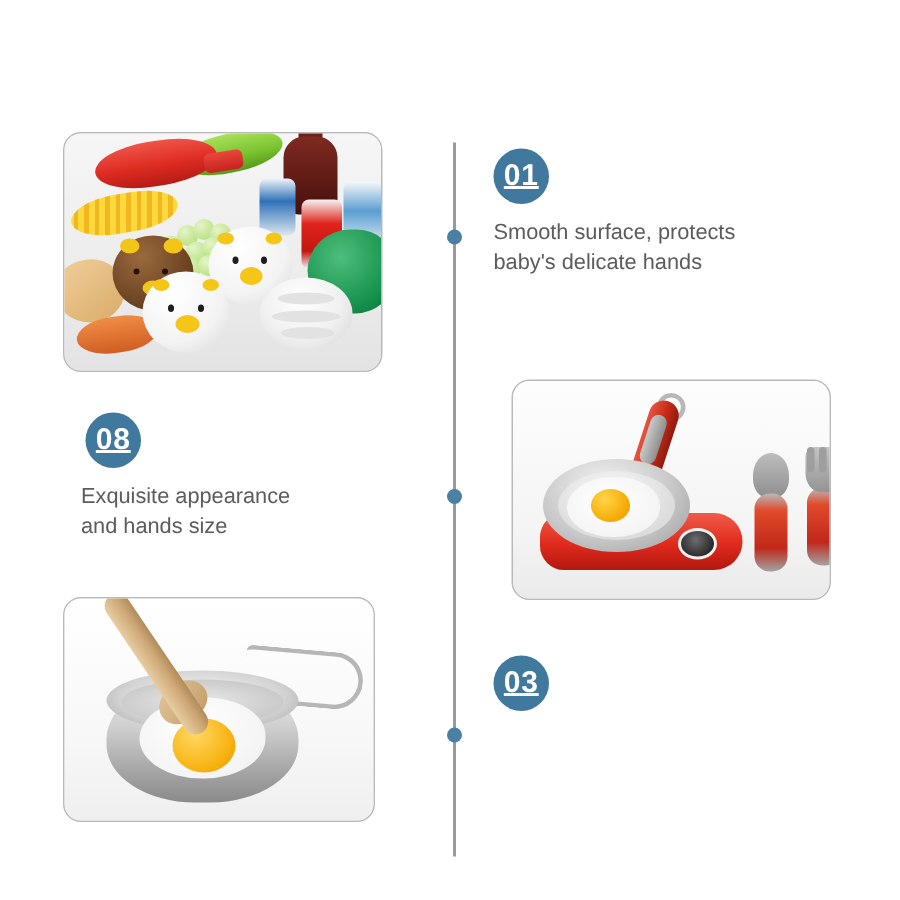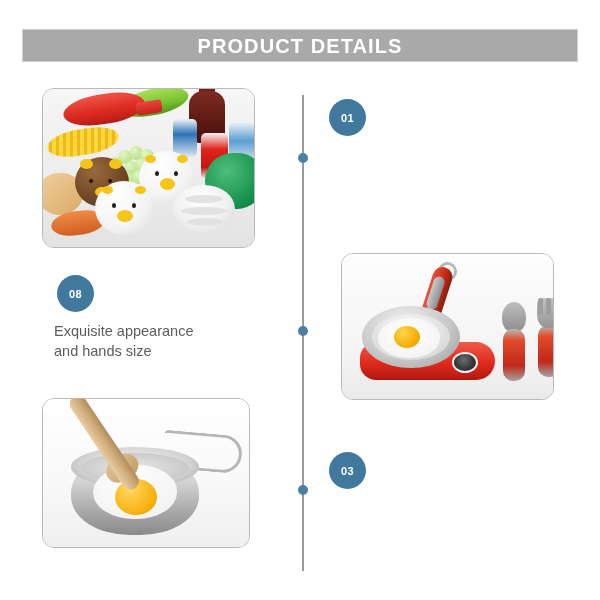--- a/index.html
+++ b/index.html
@@ -47,31 +47,31 @@
   .ph2{left:341px;top:253px;width:213px;height:147px;}
   .ph3{left:42px;top:398px;width:208px;height:150px;}
   .scene{position:absolute;inset:0;}
 
   
   .item{position:absolute;}
   .badge{
     width:37px;height:37px;border-radius:50%;
     background:#41789e;
     display:flex;align-items:center;justify-content:center;
-    color:#ffffff;font-size:11px;font-weight:bold;letter-spacing:0.5px;
+    color:#ffffff;font-size:20px;font-weight:bold;letter-spacing:0.5px;text-decoration:underline;
   }
   .itext{
     margin-top:9px;
     color:#5c5c5c;font-size:14.5px;line-height:20px;white-space:pre-line;
   }
   .item1{left:329px;top:99px;}
   .item1 .badge{margin-left:0;}
   .item2{left:54px;top:275px;}
   .item2 .badge{margin-left:3px;}
-  .item3{left:329px;top:452px;}
+  .item3{left:329px;top:437px;}
 
   
   .p1bg{position:absolute;inset:0;background:linear-gradient(180deg,#f6f6f6 0%,#ececec 60%,#e3e3e3 100%);}
   
   .r-bottle{
     position:absolute;left:20px;top:5px;width:82px;height:30px;
     background:linear-gradient(180deg,#f0544a 0%,#dd2b21 55%,#b51c16 100%);
     border-radius:40px/16px;transform:rotate(-9deg);
   }
   .r-neck{
@@ -269,23 +269,20 @@
     position:absolute;left:120px;top:34px;width:76px;height:32px;
     border:3px solid #b6b6b6;border-radius:6px 26px 26px 6px;
     border-left:none;background:transparent;transform:rotate(5deg);
   }
 </style>
 </head>
 <body>
 
 <div id="page">
 
-  <div class="banner">
-    <span class="banner-title">PRODUCT DETAILS</span>
-  </div>
 
   <div class="timeline">
     <span class="tl-dot" style="top:58px;"></span>
     <span class="tl-dot" style="top:231px;"></span>
     <span class="tl-dot" style="top:390px;"></span>
   </div>
 
   <div class="photo ph1">
     <div class="scene">
       <div class="p1bg"></div>
@@ -349,20 +346,22 @@
       <div class="bun-swirl">
         <span class="swirl-l" style="left:12px;top:10px;width:38px;height:8px;"></span>
         <span class="swirl-l" style="left:8px;top:22px;width:46px;height:8px;"></span>
         <span class="swirl-l" style="left:14px;top:33px;width:36px;height:8px;"></span>
       </div>
     </div>
   </div>
 
   <div class="item item1">
     <div class="badge">01</div>
+    <div class="itext">Smooth surface, protects
+baby's delicate hands</div>
   </div>
 
   <div class="item item2">
     <div class="badge">08</div>
     <div class="itext">Exquisite appearance
 and hands size</div>
   </div>
 
   <div class="photo ph2">
     <div class="scene">

